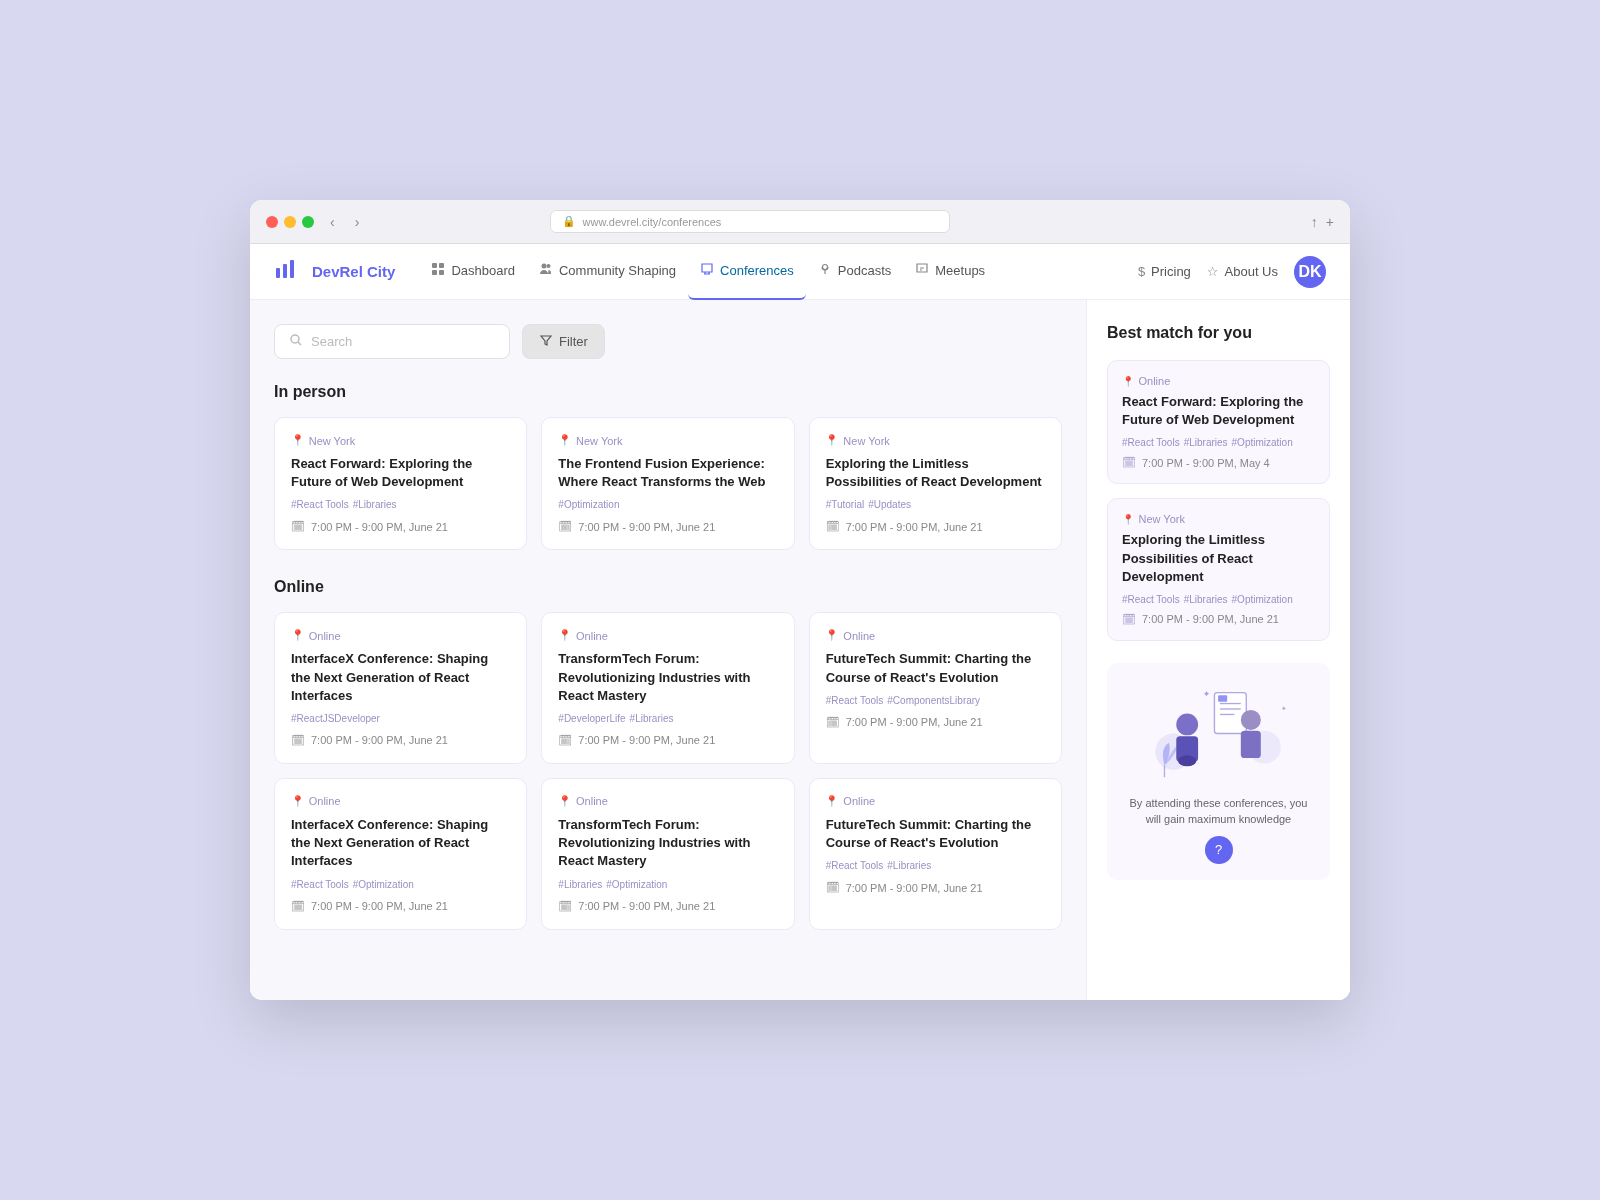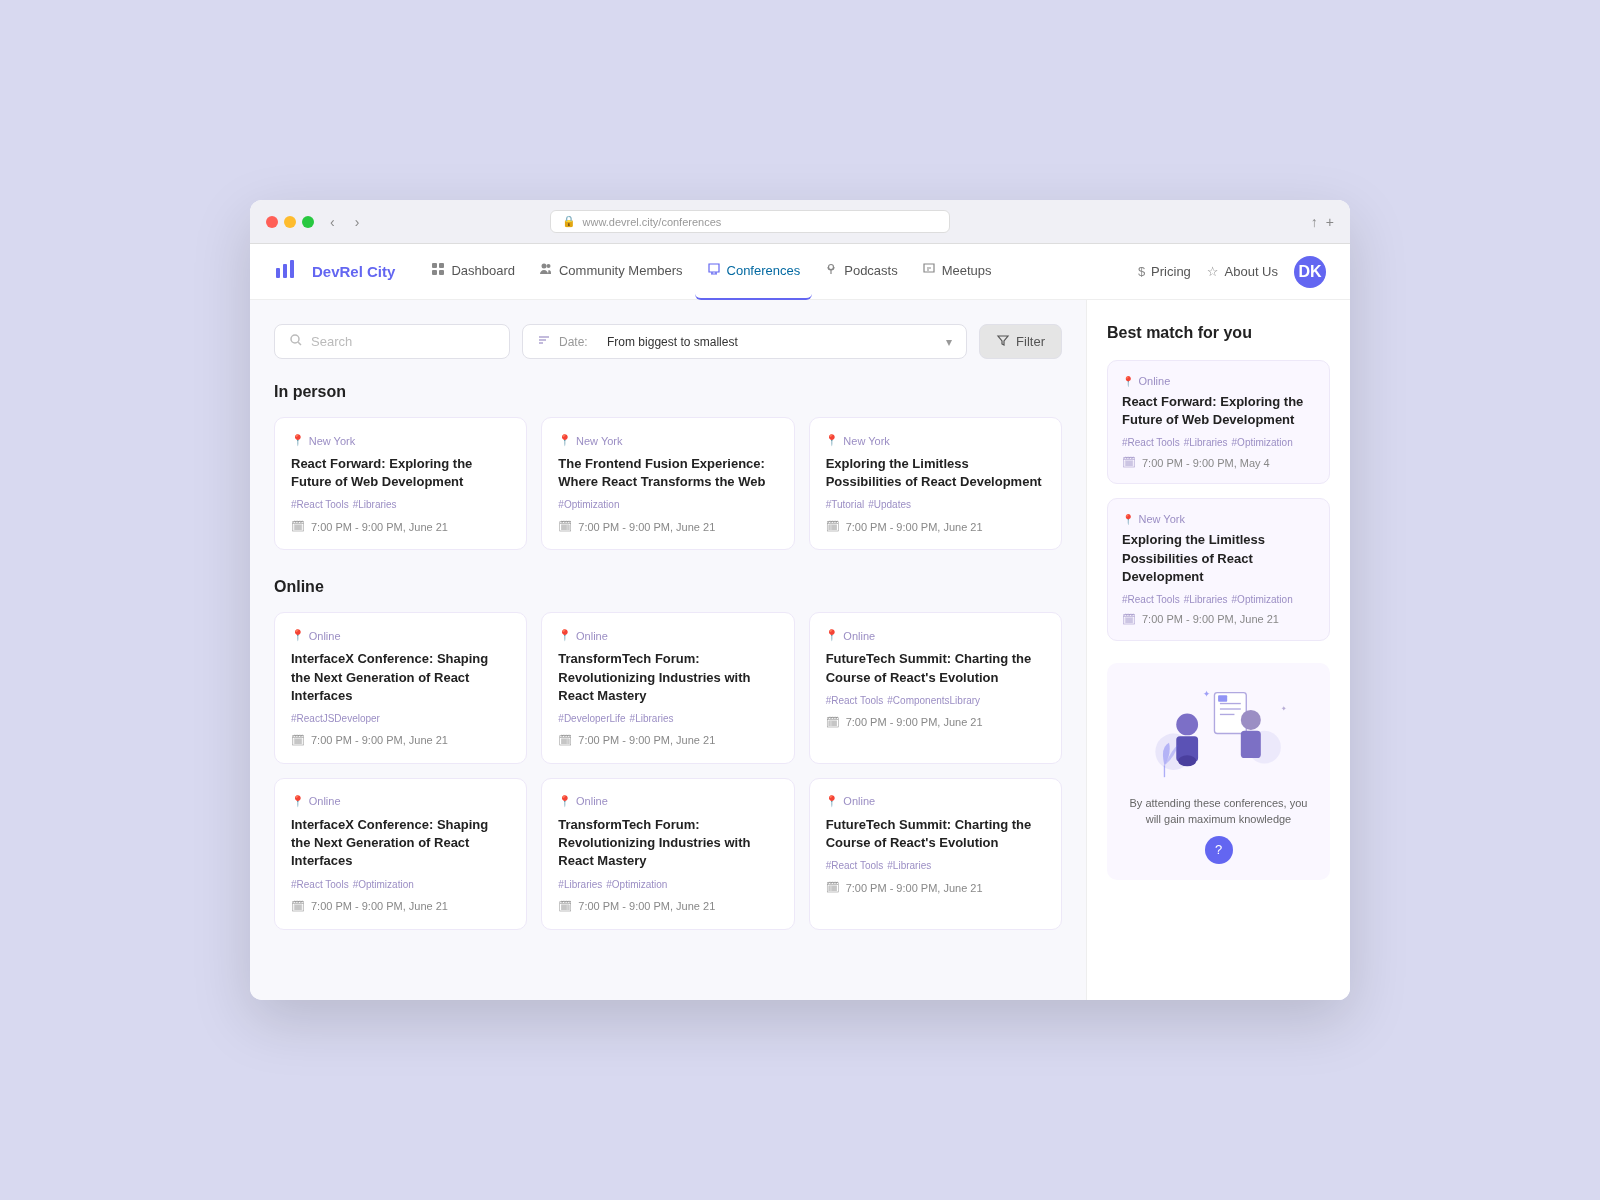--- a/index.html
+++ b/index.html
@@ -363,21 +363,21 @@
       </a>
       <a class="nav-item" href="#">
         <span class="nav-item-icon">
           <svg width="14" height="14" viewBox="0 0 14 14" fill="none">
               <circle cx="5" cy="4" r="2.5" fill="#888"></circle>
               <circle cx="9.5" cy="4" r="2" fill="#888"></circle>
               <path d="M1 12c0-2.2 1.8-4 4-4s4 1.8 4 4" fill="#888"></path>
               <path d="M9.5 8c1.4 0 2.5 1.1 2.5 2.5v1.5h-3" fill="#888"></path>
             </svg>
         </span>
-        <span>Community Members</span>
+        <span>Community Shaping</span>
       </a>
       <a class="nav-item active" href="#">
         <span class="nav-item-icon">
           <svg width="14" height="14" viewBox="0 0 14 14" fill="none">
               <path d="M2 2h10v8H2z" stroke="#6366f1" stroke-width="1.2" fill="none"></path>
               <path d="M5 10v2M9 10v2M4 12h6" stroke="#6366f1" stroke-width="1.2"></path>
             </svg>
         </span>
         <span>Conferences</span>
       </a>
@@ -421,33 +421,20 @@
       <div class="search-bar">
         <div class="search-input-wrap">
           <span style="color:#bbb;">
             <svg width="14" height="14" viewBox="0 0 14 14" fill="none">
                 <circle cx="6" cy="6" r="4" stroke="#bbb" stroke-width="1.5"></circle>
                 <line x1="9.2" y1="9.2" x2="12" y2="12" stroke="#bbb" stroke-width="1.5"></line>
               </svg>
           </span>
           <input type="text" placeholder="Search" style="">
         </div>
-        <div class="sort-btn">
-          <span style="color:#9b8ec4;">
-            <svg width="14" height="14" viewBox="0 0 14 14" fill="none">
-                <line x1="2" y1="4" x2="12" y2="4" stroke="#9b8ec4" stroke-width="1.2"></line>
-                <line x1="2" y1="7" x2="9" y2="7" stroke="#9b8ec4" stroke-width="1.2"></line>
-                <line x1="2" y1="10" x2="6" y2="10" stroke="#9b8ec4" stroke-width="1.2"></line>
-              </svg>
-          </span>
-          <span class="label">Date:</span>
-          &nbsp;
-          <span class="value">From biggest to smallest</span>
-          <span class="sort-chevron">▾</span>
-        </div>
         <button class="filter-btn">
           <span>
             <svg width="14" height="14" viewBox="0 0 14 14" fill="none">
                 <path d="M2 3h10l-4 5v4l-2-1V8L2 3z" stroke="#555" stroke-width="1.2" fill="none"></path>
               </svg>
           </span>
           <span>Filter</span>
         </button>
       </div>
 

